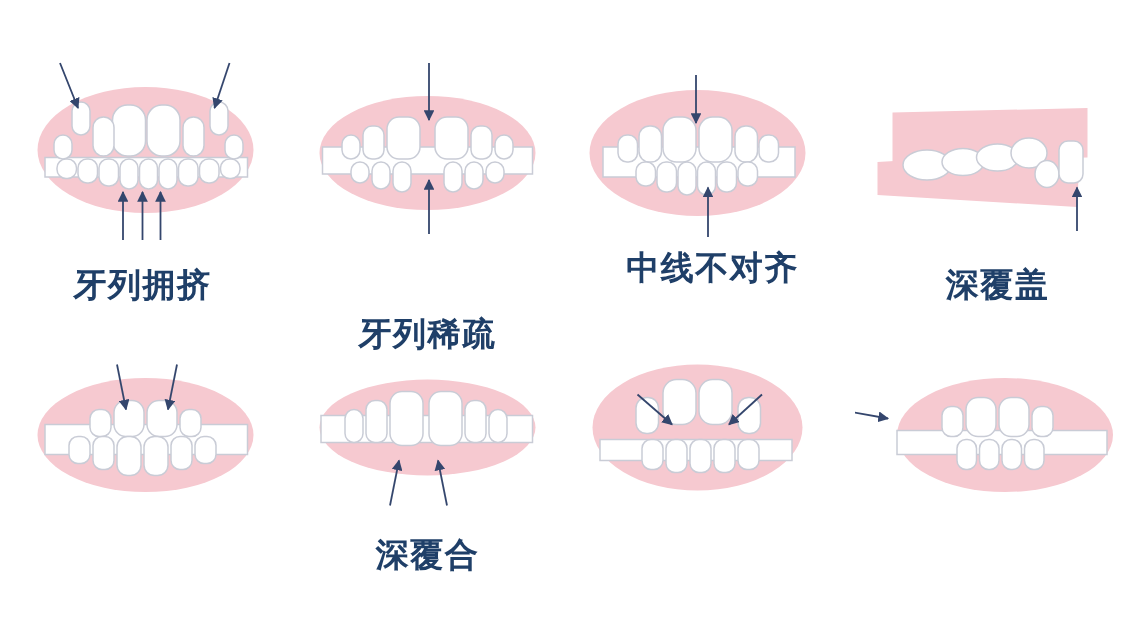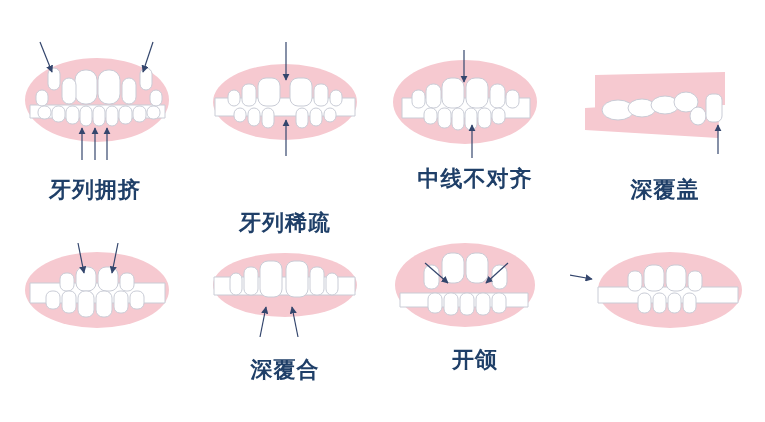--- a/index.html
+++ b/index.html
@@ -183,21 +183,20 @@
       <rect x="80" y="58" width="14" height="22" rx="6"></rect>
       <rect x="96" y="58" width="14" height="22" rx="6"></rect>
       <rect x="48" y="58" width="14" height="20" rx="6"></rect>
       <rect x="112" y="58" width="14" height="20" rx="6"></rect>
     </g>
     <g stroke="#34466d" stroke-width="1.2" marker-end="url(#ah)">
       <line x1="45" y1="28" x2="68" y2="48"></line>
       <line x1="128" y1="28" x2="106" y2="48"></line>
     </g>
   </svg>
-  <div class="label" style="top:110px;">开颌</div>
 </div>
 
 <div class="cell" style="left:570px;top:235px;">
   <svg width="195" height="120">
     <ellipse cx="100" cy="55" rx="72" ry="38" fill="#f6c9d0"></ellipse>
     <g stroke="#c9ccd6" stroke-width="1" fill="#fff">
       <path d="M28,52 L168,52 L168,68 L28,68 Z"></path>
       <rect x="74" y="30" width="20" height="26" rx="8"></rect>
       <rect x="96" y="30" width="20" height="26" rx="8"></rect>
       <rect x="58" y="36" width="14" height="20" rx="6"></rect>

